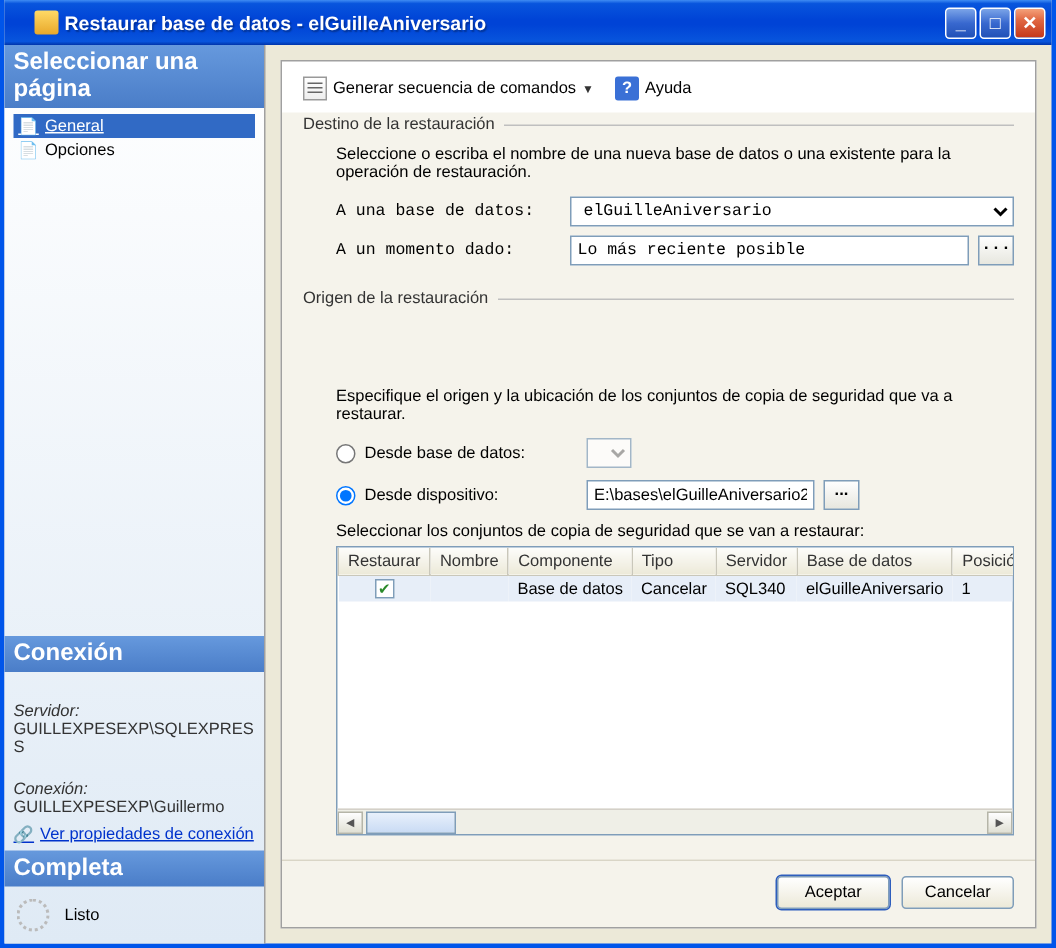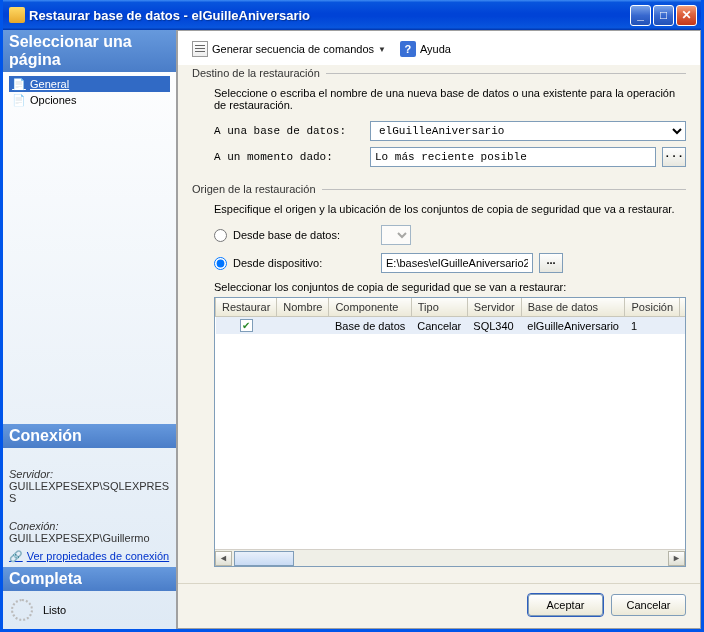--- a/index.html
+++ b/index.html
@@ -18,21 +18,21 @@
     background: #ece9d8;
     display: flex;
     flex-direction: column;
     position: relative;
   }
   .titlebar {
     height: 30px;
     background: linear-gradient(to bottom, #3f8cf3 0%, #0855dd 8%, #0043d6 45%, #0043d6 55%, #0855dd 92%, #0034aa 100%);
     display: flex;
     align-items: center;
-    padding: 0 4px 0 6px;
+    padding: 0 4px 0 20px;
     color: white;
     font-weight: bold;
     font-size: 13px;
   }
   .titlebar .db-icon {
     width: 16px;
     height: 16px;
     margin-right: 4px;
     background: linear-gradient(to bottom, #ffda66 0%, #e8a82b 100%);
     border-radius: 2px;
@@ -122,21 +122,21 @@
   .prog-icon {
     width: 22px; height: 22px;
     border: 2px dotted #bbb;
     border-radius: 50%;
   }
 
   .content {
     flex: 1;
     background: #ffffff;
     border: 1px solid #a0a0a0;
-    margin: 0;
+    margin: 10px;
     display: flex;
     flex-direction: column;
     min-width: 0;
     position: relative;
   }
   .toolbar {
     display: flex;
     align-items: center;
     gap: 6px;
     padding: 8px 10px 6px 10px;
@@ -380,21 +380,21 @@
             <div class="row">
               <span class="label">A un momento dado:</span>
               <div class="field">
                 <input class="textin" readonly="" value="Lo más reciente posible" style="">
               </div>
               <div class="small-btn">...</div>
             </div>
           </div>
         </div>
 
-        <div class="groupbox" style="flex:1; display:flex; flex-direction:column; min-height:0;">
+        <div class="groupbox" style="flex:1; display:flex; flex-direction:column; min-height:0;gap:45px;">
           <div class="gb-header">
             <span class="gb-title">Origen de la restauración</span>
             <span class="gb-line"></span>
           </div>
           <div class="gb-body" style="flex:1; display:flex; flex-direction:column; min-height:0;">
             <div class="instr">Especifique el origen y la ubicación de los conjuntos de copia de seguridad que va a restaurar.</div>
 
             <div class="radio-row">
               <input type="radio" name="src" style="">
               <span class="rlabel">Desde base de datos:</span>

